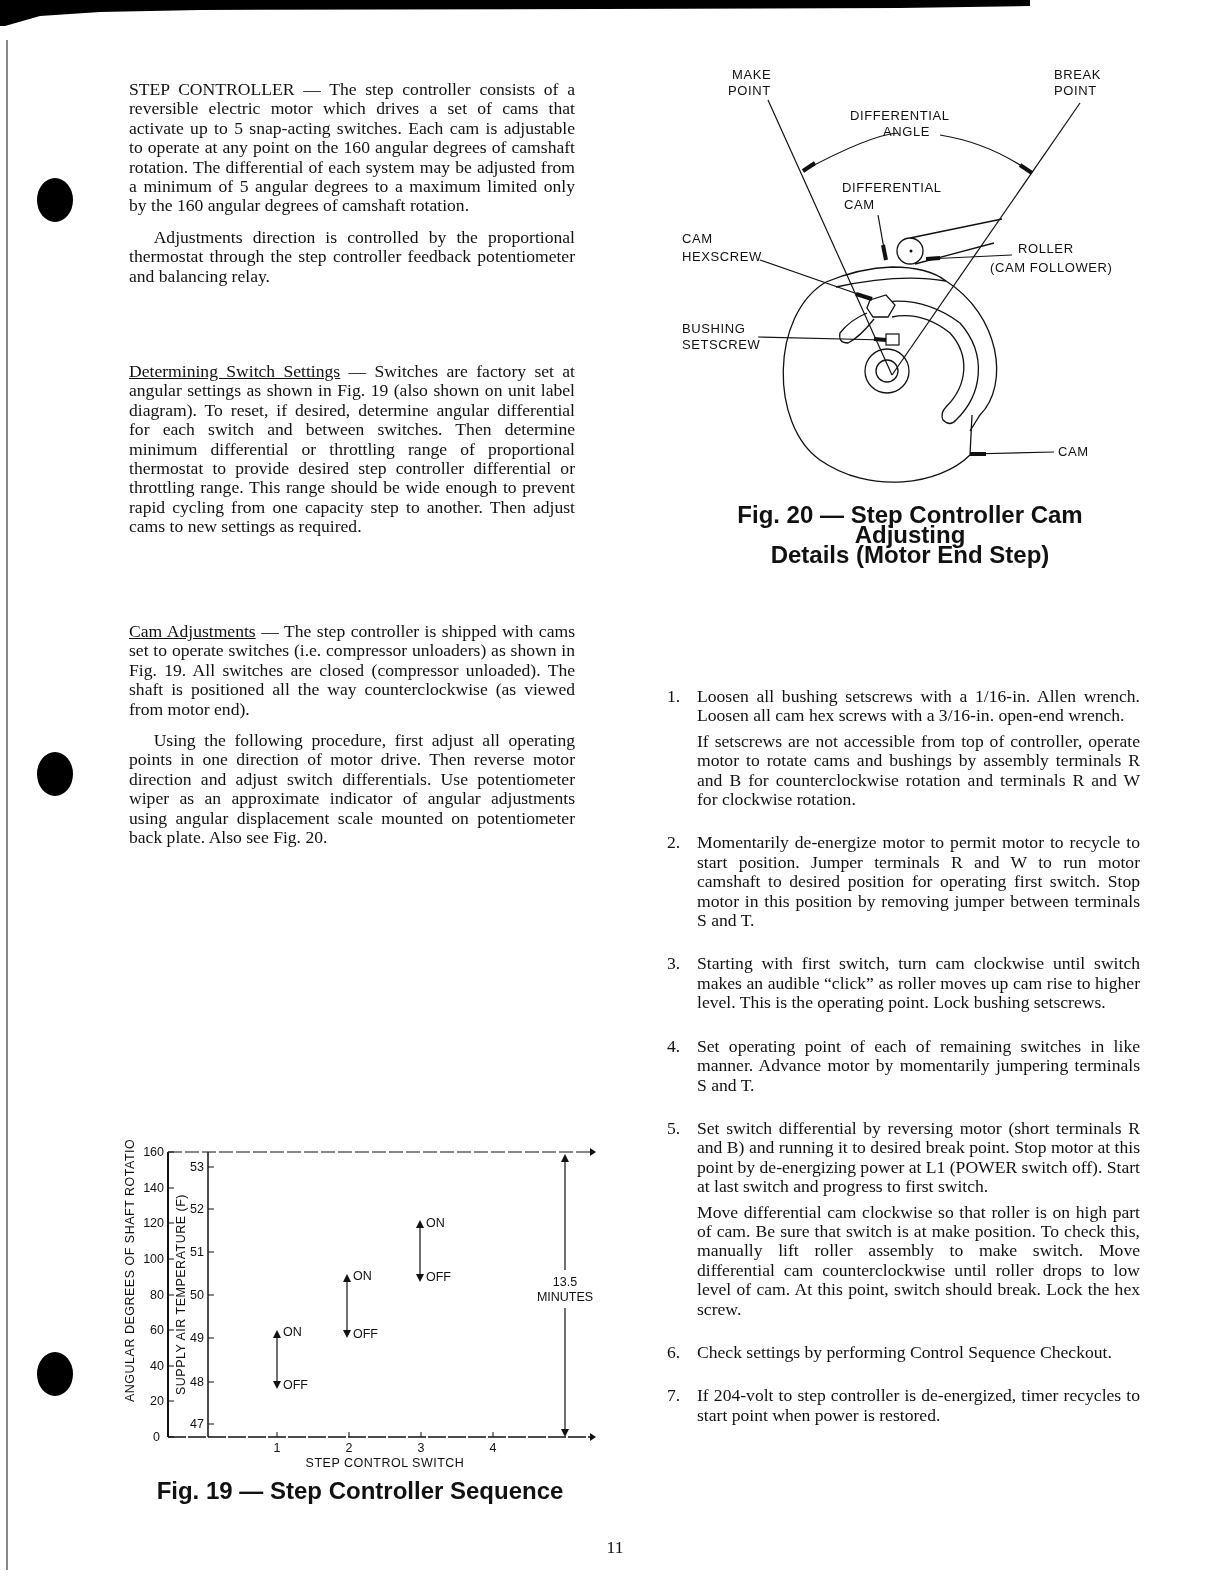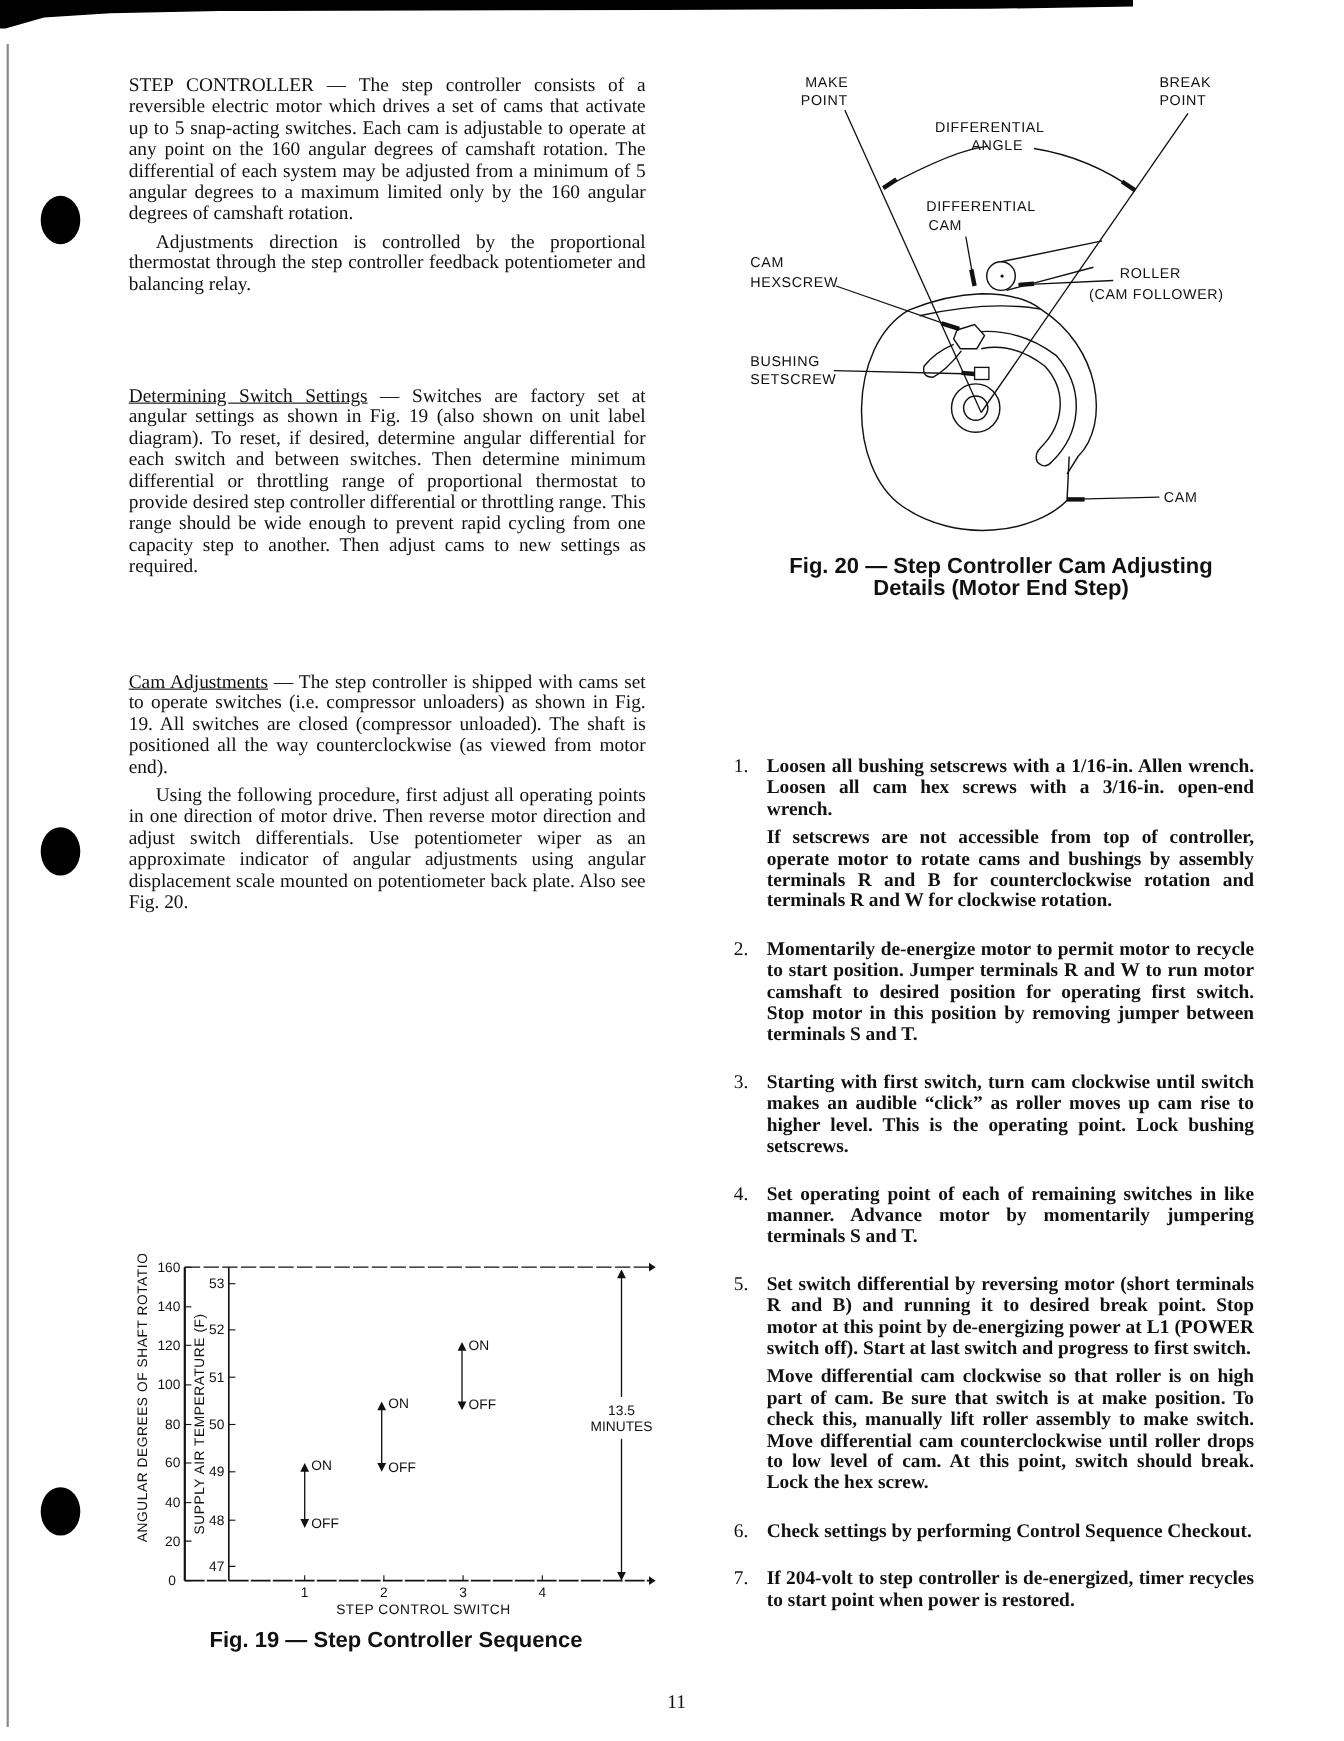--- a/index.html
+++ b/index.html
@@ -1,26 +1,26 @@
 <!DOCTYPE html>
 <html><head>
 <meta charset="utf-8">
 <style>
   html, body { margin: 0; padding: 0; background: #ffffff; }
   body { width: 1222px; height: 1583px; position: relative; overflow: hidden; color: #111; }
   .serif { font-family: "Liberation Serif", "DejaVu Serif", serif; font-size: 17.6px; line-height: 19.4px; text-align: justify; }
   .abs { position: absolute; }
-  .para { margin: 0; }
+  .para { margin: 12px; }
   .indent { text-indent: 1.4em; }
   .ul { text-decoration: underline; }
-  .caption { font-family: "Liberation Sans", "DejaVu Sans", sans-serif; font-weight: bold; font-size: 20px; text-align: center; line-height: 20px; }
+  .caption { font-family: "Liberation Sans", "DejaVu Sans", sans-serif; font-weight: bold; font-size: 24px; text-align: center; line-height: 20px; }
   ol.steps { list-style: none; margin: 0; padding: 0; }
   ol.steps li { position: relative; padding-left: 30px; margin-bottom: 18px; }
   ol.steps li .num { position: absolute; left: 0; top: 0; }
-  ol.steps li p { margin: 0 0 6px 0; font-weight: bold; }
+  ol.steps li p { margin: 0 0 6px 0; }
   .lbl { font-family: "Liberation Sans", "DejaVu Sans", sans-serif; font-size: 13px; letter-spacing: 0.6px; line-height: 15px; fill: #111; }
   .tick { font-family: "Liberation Sans", "DejaVu Sans", sans-serif; font-size: 12.5px; fill: #111; }
   .hole { position: absolute; width: 36px; height: 44px; background: #000; border-radius: 50%; }
 </style>
 </head>
 <body>
 
 <svg class="abs" style="left:0;top:0" width="1222" height="40">
   <path d="M0,0 L1030,0 L1030,6 L900,8 L600,9 L200,10 L100,12 L40,16 L5,26 L0,26 Z" fill="#000"></path>
 </svg>

